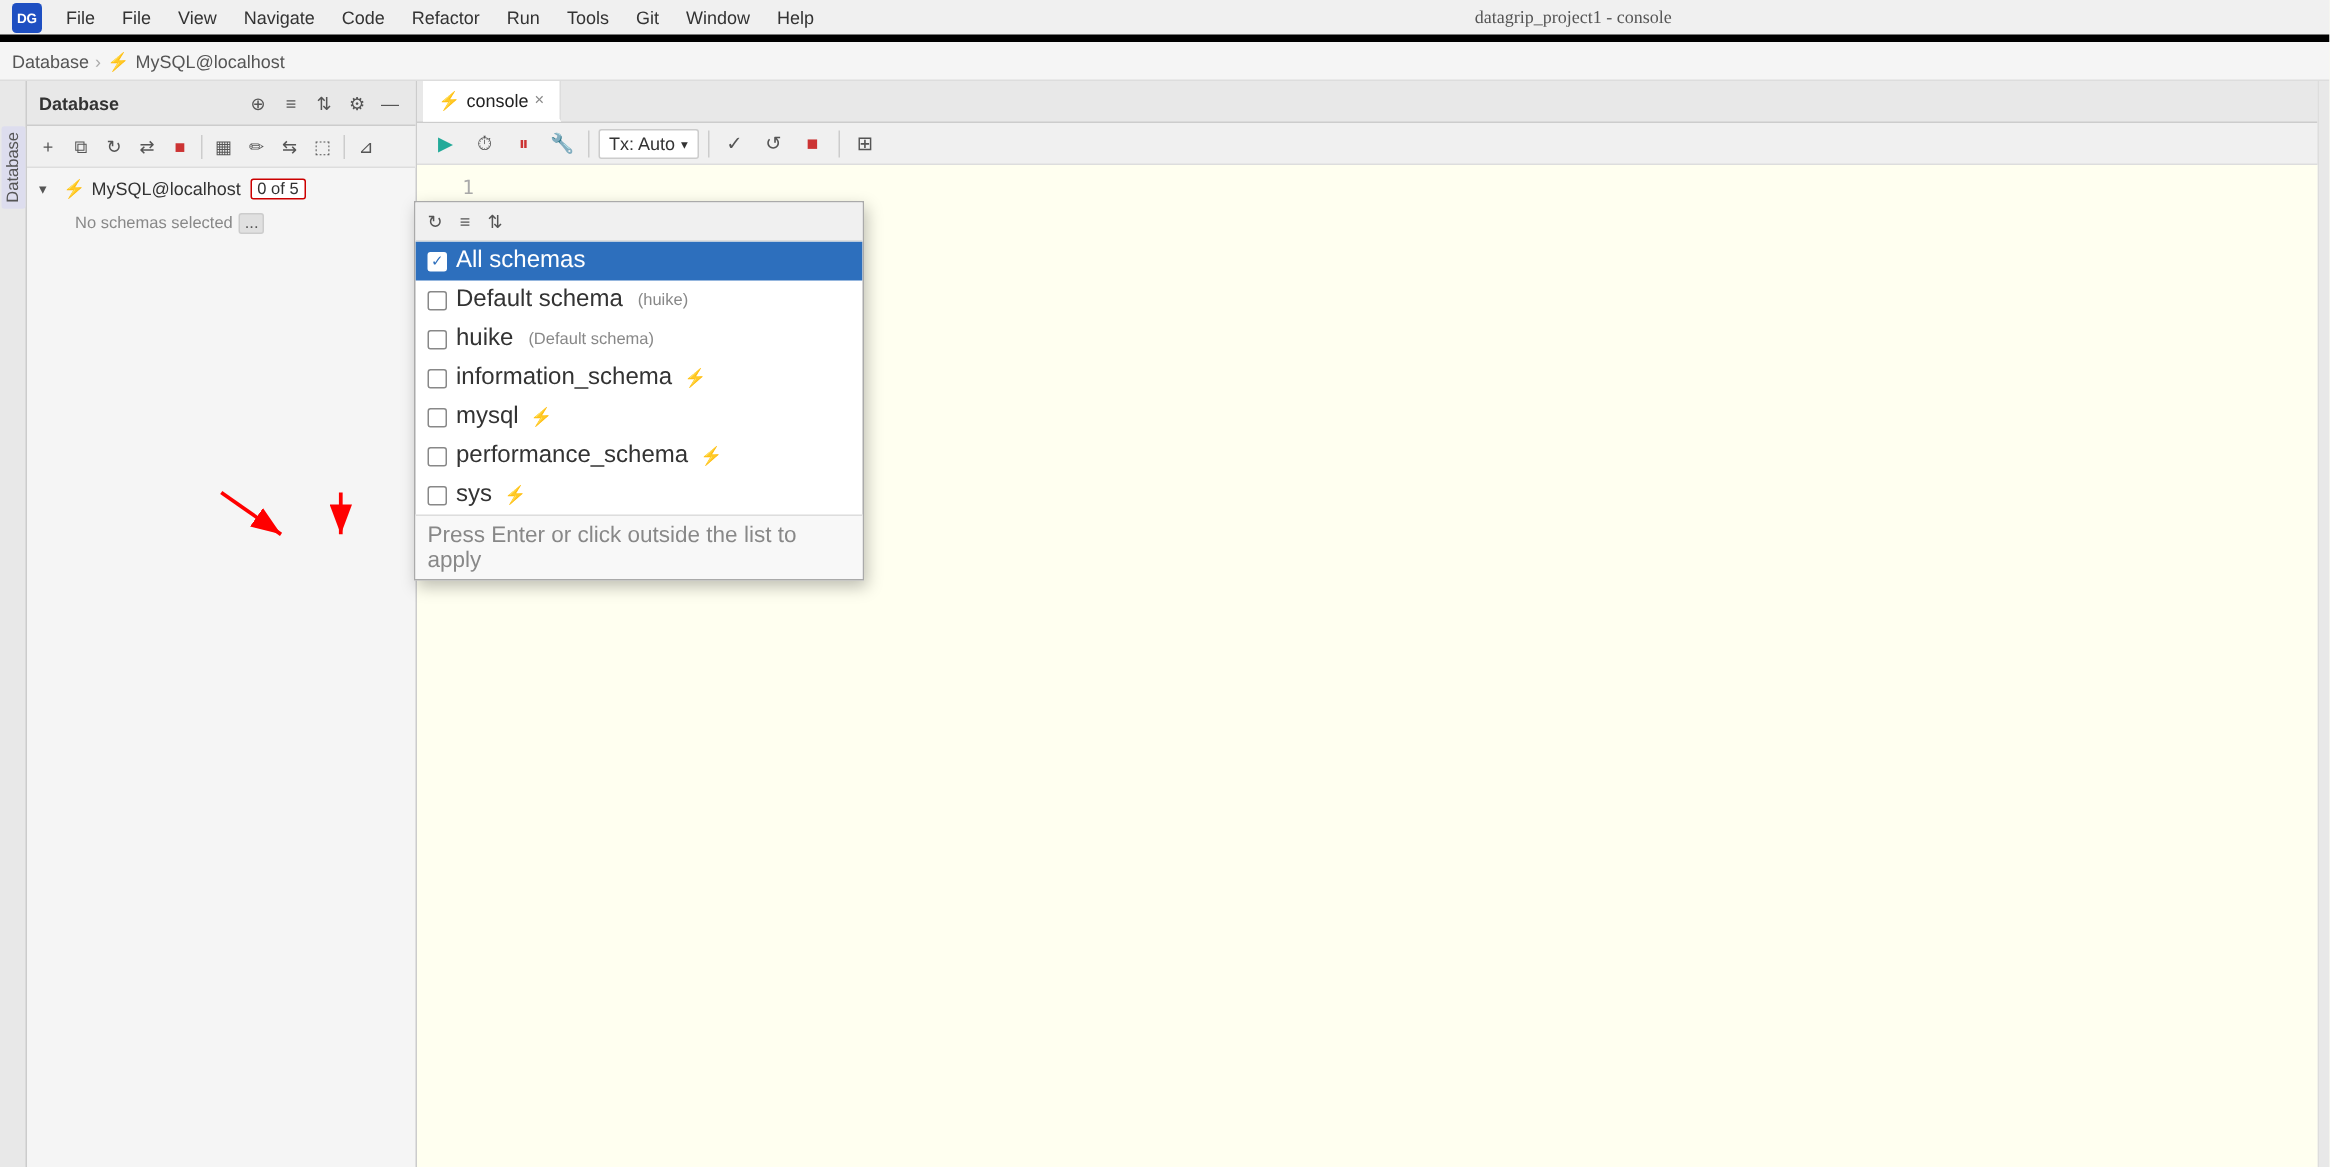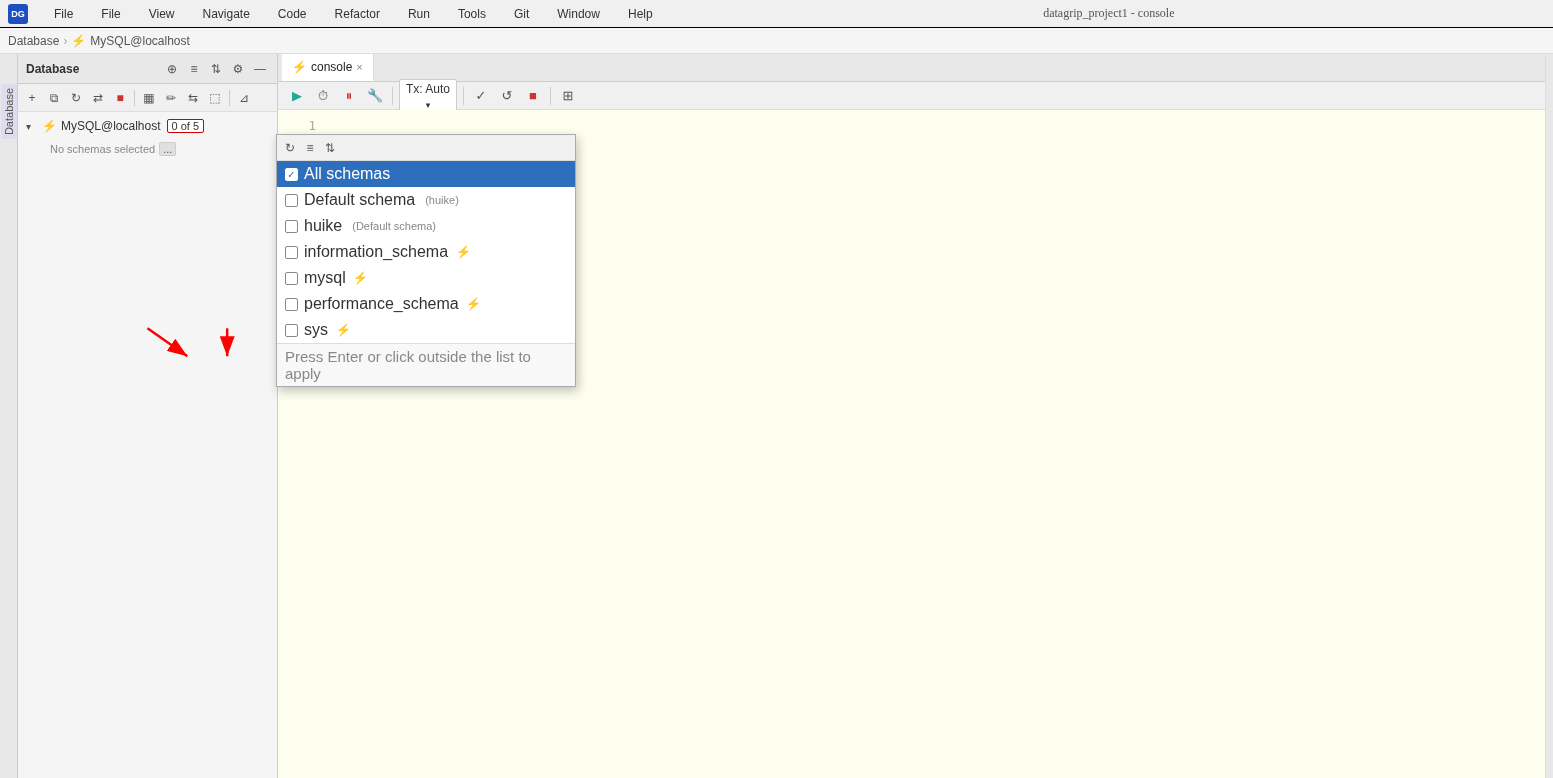--- a/index.html
+++ b/index.html
@@ -1,21 +1,21 @@
 <!DOCTYPE html>
 <html><head>
   <meta charset="utf-8">
   <style>
     * { margin: 0; padding: 0; box-sizing: border-box; }
     body { font-family: 'Segoe UI', Arial, sans-serif; font-size: 12px; background: #f0f0f0; width: 1553px; height: 778px; overflow: hidden; }
 
     
     .menu-bar {
       display: flex; align-items: center; background: #f0f0f0; height: 28px;
-      padding: 0 8px; gap: 12px; border-bottom: 1px solid #000000;
+      padding: 0 8px; gap: 2px; border-bottom: 5px solid #000000;
     }
     .app-logo {
       width: 20px; height: 20px; background: #1e4fc2; border-radius: 3px;
       display: flex; align-items: center; justify-content: center; color: white;
       font-size: 9px; font-weight: bold; margin-right: 6px;
     }
     .menu-item {
       padding: 2px 8px; cursor: pointer; color: #333; font-size: 12px;
     }
     .title-center {
@@ -158,21 +158,21 @@
     .etb-btn {
       display: flex; align-items: center; justify-content: center;
       width: 22px; height: 22px; cursor: pointer; border-radius: 2px;
       color: #555; font-size: 13px; border: none; background: transparent;
     }
     .etb-btn.green { color: #2a9; }
     .etb-sep { width: 1px; height: 18px; background: #ccc; margin: 0 2px; }
     .tx-dropdown {
       display: flex; align-items: center; border: 1px solid #ccc; background: #fff;
       padding: 2px 6px; border-radius: 2px; cursor: pointer; gap: 4px;
-      font-size: 12px; color: #333; flex-direction: column;
+      font-size: 12px; color: #333;
     }
 
     
     .editor-content {
       flex: 1; background: #fffff0; padding: 8px; font-family: 'Consolas', monospace;
       font-size: 13px; color: #333; position: relative;
     }
     .line-number { color: #aaa; display: inline-block; width: 30px; text-align: right; margin-right: 8px; }
 
     

